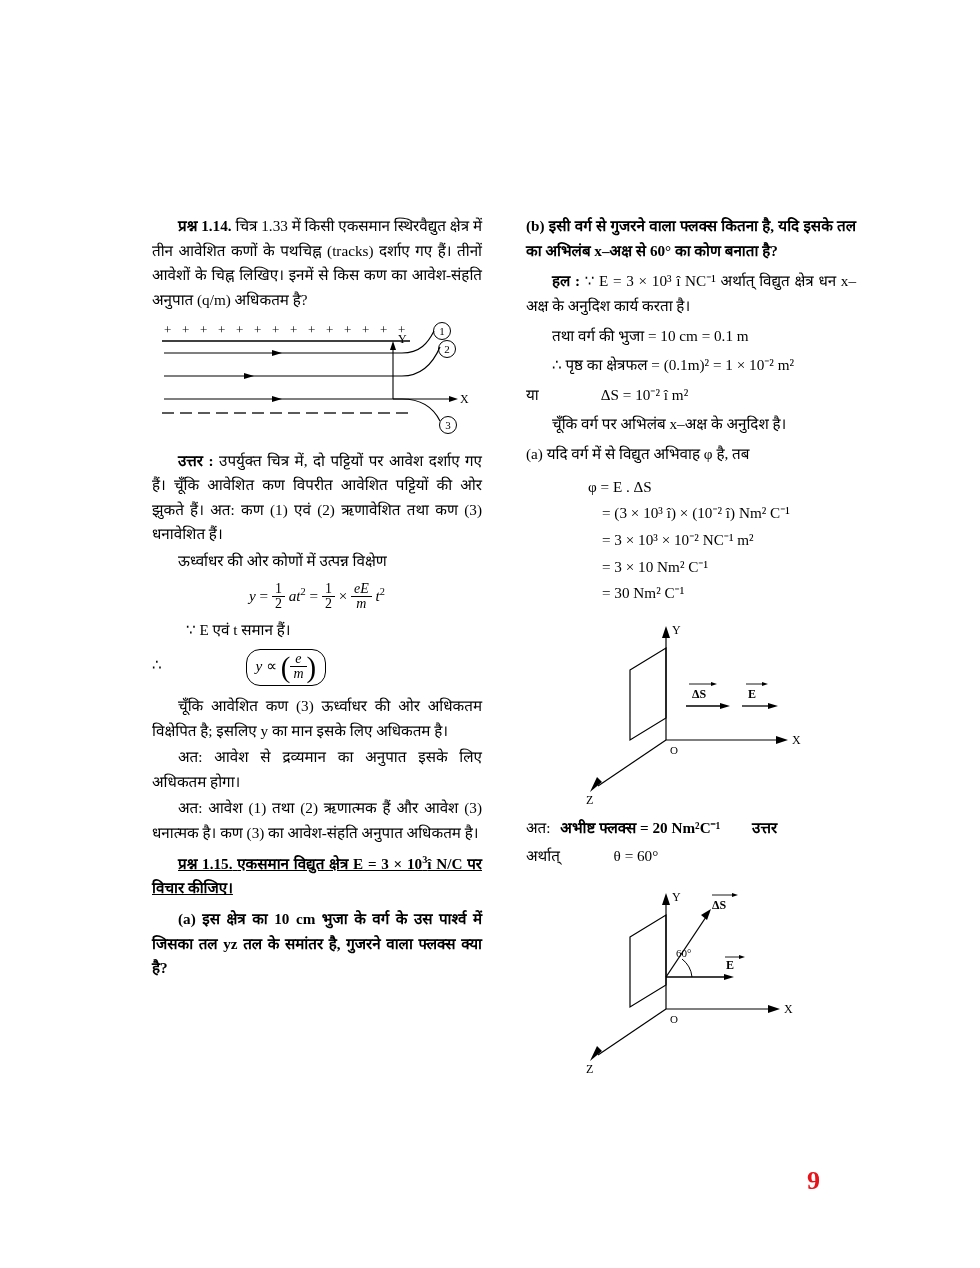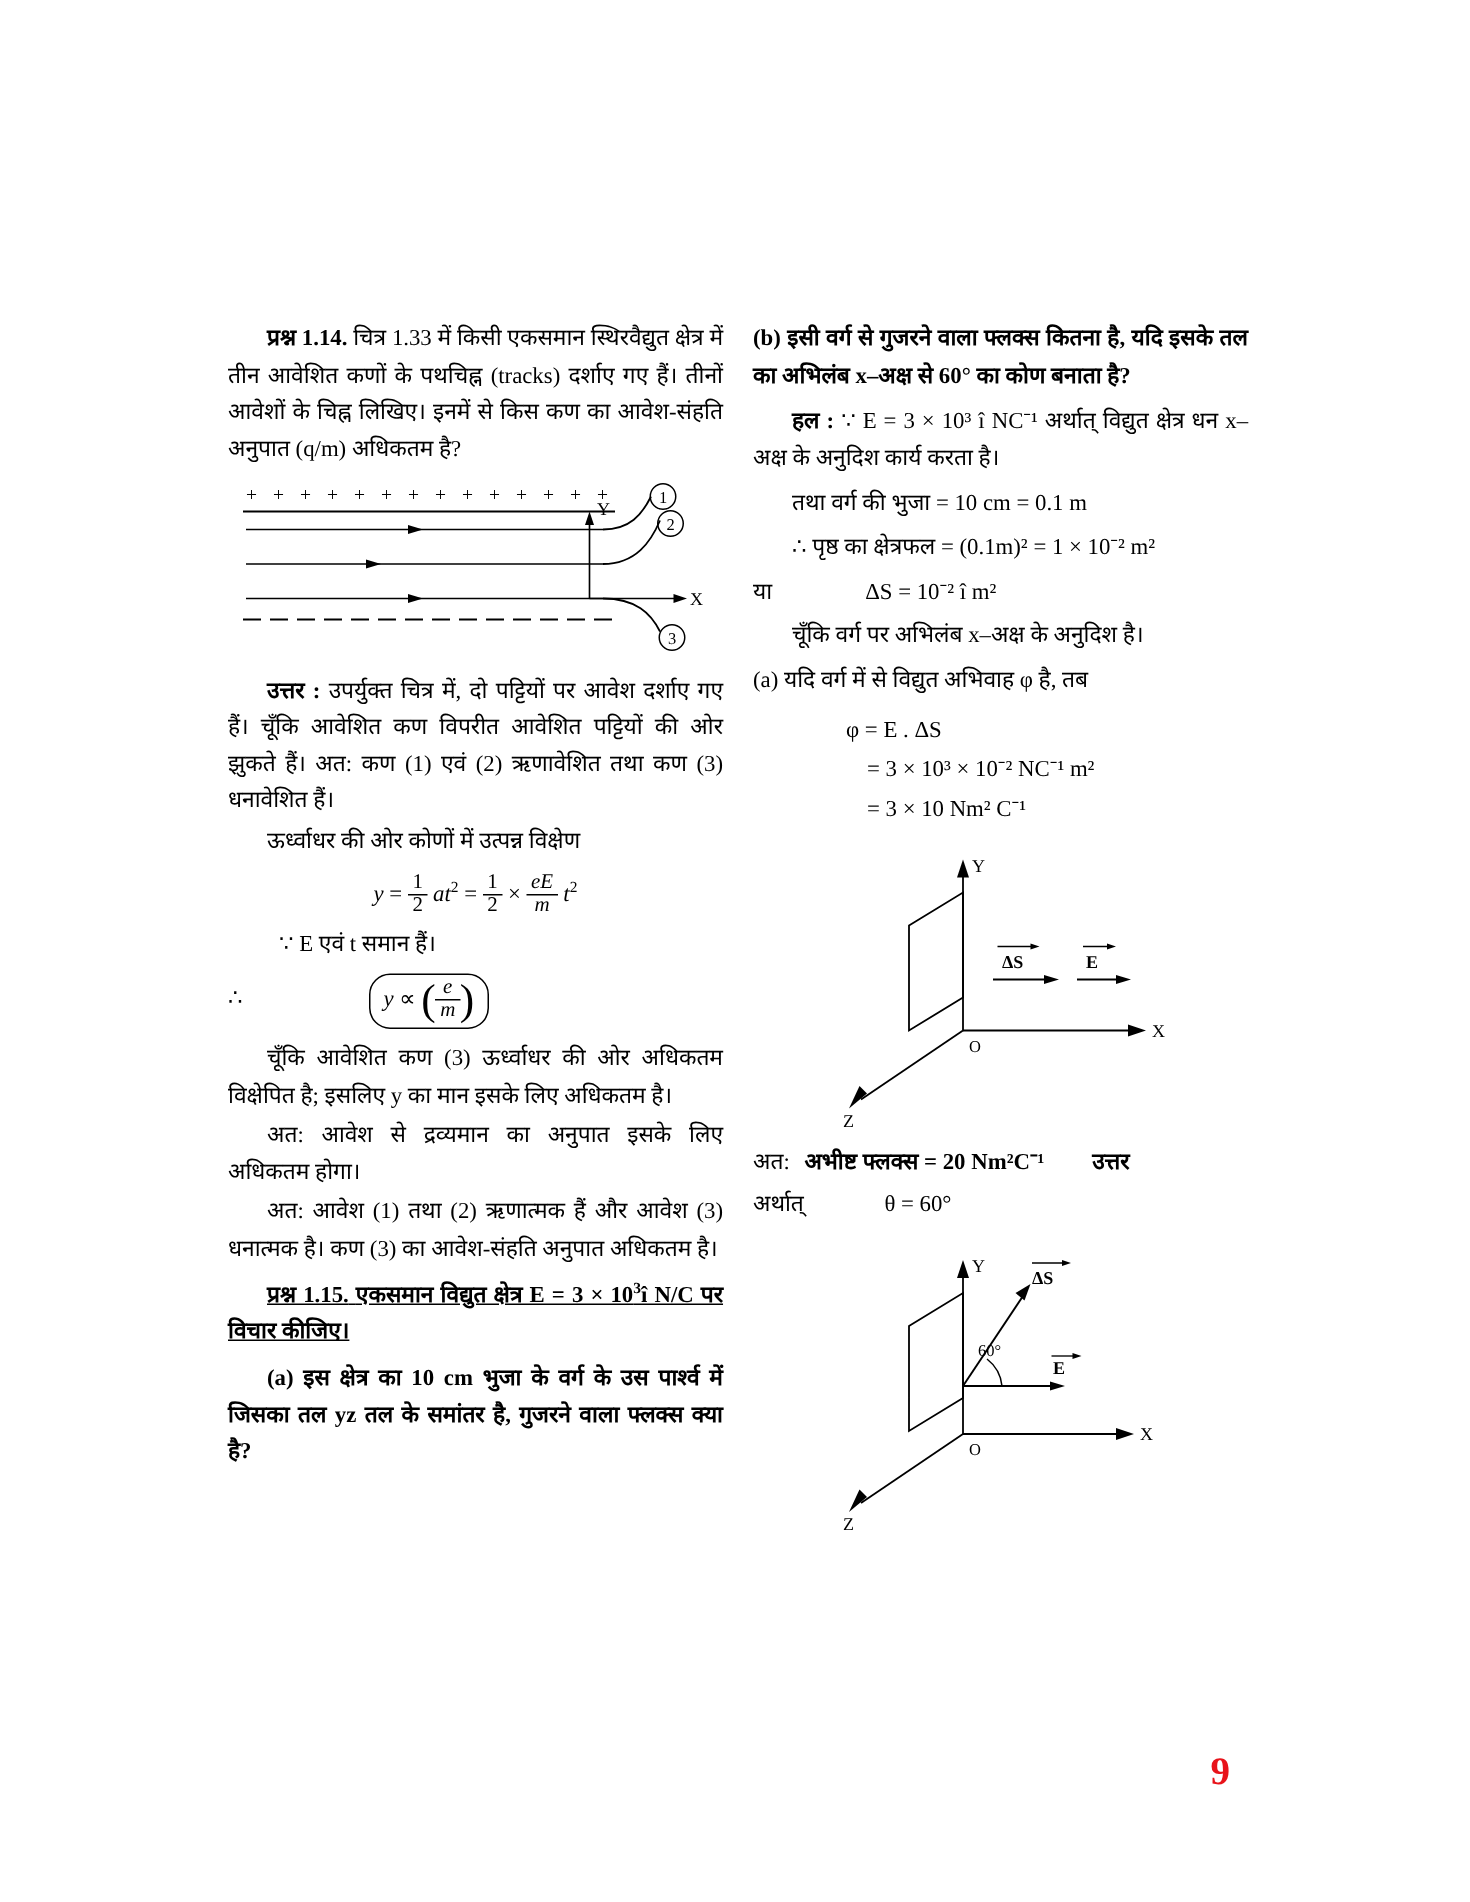--- a/index.html
+++ b/index.html
@@ -17,21 +17,21 @@
   }
   .col{
     position:absolute;
     top:178px;
     width:330px;
     font-size:15.2px;
     line-height:1.62;
     text-align:justify;
   }
   .col.left{left:152px;}
-  .col.right{left:502px;}
+  .col.right{left:526px;}
   p{margin:0 0 2px 0;}
   .indent{text-indent:26px;}
   b{font-weight:bold;}
   .center{text-align:center;text-indent:0;}
   sup{font-size:0.68em;vertical-align:super;}
   .it{font-style:italic;}
   
   .frac{display:inline-block;vertical-align:middle;text-align:center;font-size:0.92em;line-height:1.05;}
   .frac .num{display:block;padding:0 3px;}
   .frac .den{display:block;border-top:1px solid #000;padding:0 3px;}
@@ -205,22 +205,24 @@
     <p class="eqline" style="margin-top:5px;">
       <span style="display:inline-block;width:26px;">या</span>
       <span style="display:inline-block;width:42px;"></span>
       <span>ΔS = 10⁻² î m²</span>
     </p>
 
     <p class="indent" style="margin-top:5px;">चूँकि वर्ग पर अभिलंब x–अक्ष के अनुदिश है।</p>
     <p style="margin-top:5px;">(a) यदि वर्ग में से विद्युत अभिवाह φ है, तब</p>
 
     <p class="eqline eq-ind2" style="margin-top:8px;">φ = E . ΔS</p>
+    <p class="eqline eq-ind3">= (3 × 10³ î) × (10⁻² î) Nm² C⁻¹</p>
     <p class="eqline eq-ind3">= 3 × 10³ × 10⁻² NC⁻¹ m²</p>
     <p class="eqline eq-ind3">= 3 × 10 Nm² C⁻¹</p>
+    <p class="eqline eq-ind3">= 30 Nm² C⁻¹</p>
 
     <figure class="figbox" style="margin:12px 0 6px 0;">
       <svg width="330" height="192" viewBox="0 0 330 192">
 
         <line x1="140" y1="18" x2="140" y2="122" stroke="#000" stroke-width="1.2"></line>
         <polygon points="140,8 136,20 144,20" fill="#000"></polygon>
         <text x="146" y="16" font-size="12" font-family="Liberation Serif, serif">Y</text>
 
         <line x1="140" y1="122" x2="252" y2="122" stroke="#000" stroke-width="1.2"></line>
         <polygon points="262,122 250,118 250,126" fill="#000"></polygon>

